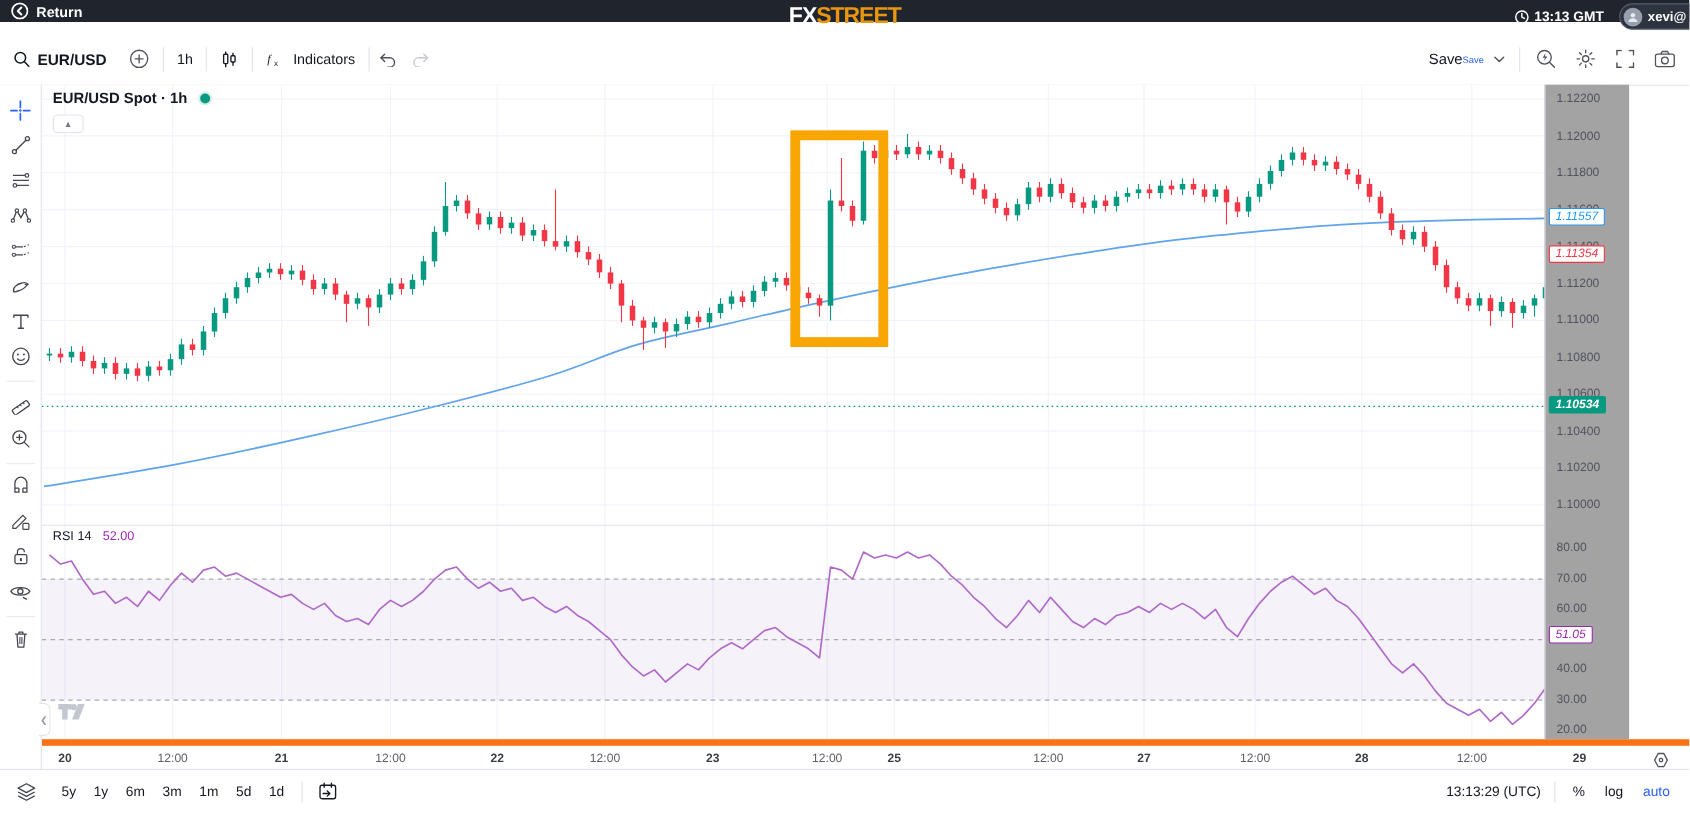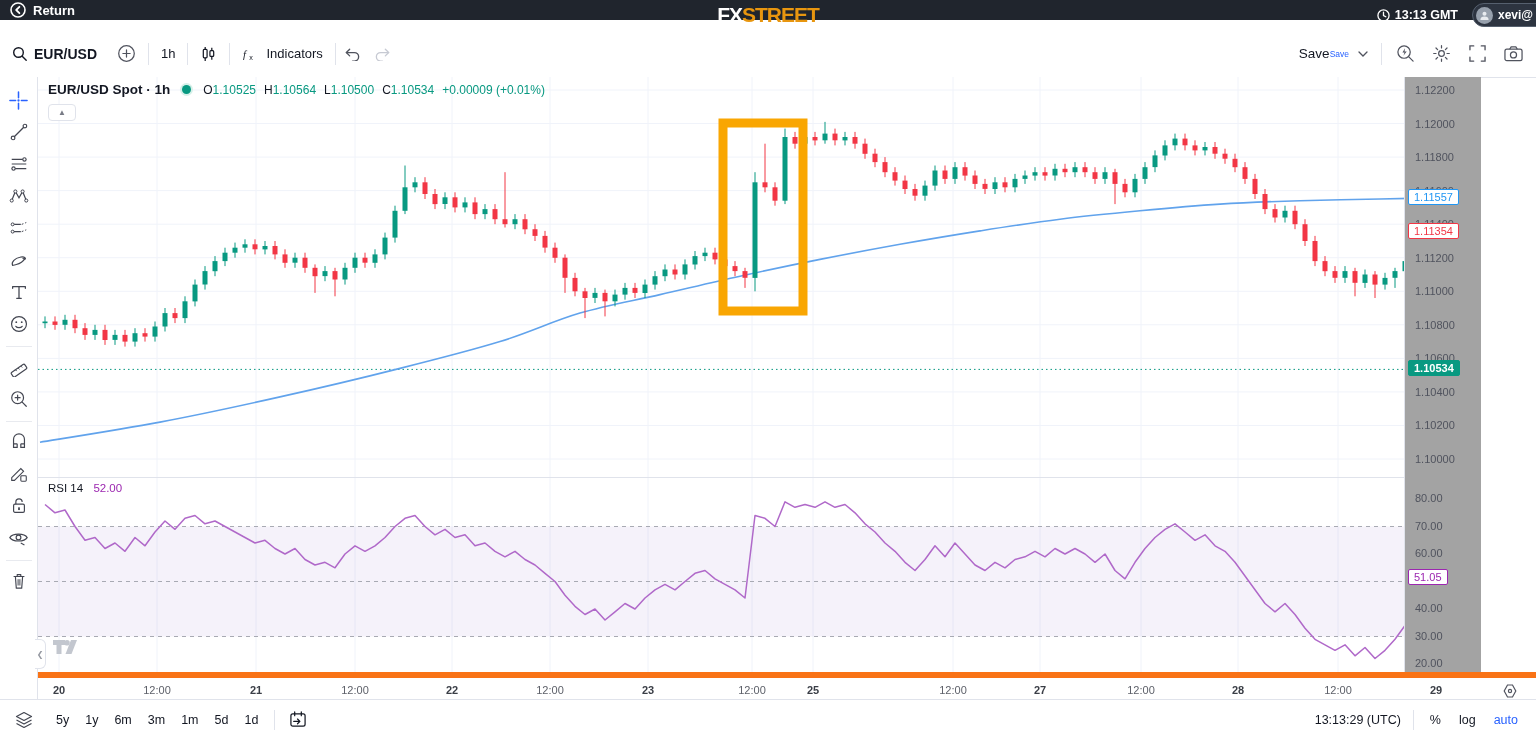--- a/index.html
+++ b/index.html
@@ -52,21 +52,21 @@
                    justify-content:center;color:#787b86;font-size:8px;cursor:pointer;background:#fff;}
   .rsi-legend{position:absolute;left:10px;top:4px;z-index:3;font-size:11.5px;color:#131722;}
   .rsi-legend .rsi-val{color:#9c27b0;margin-left:7px;}
   .tv-watermark{position:absolute;left:14px;bottom:12px;color:#b8bcc6;z-index:2;}
   .scroll-right-btn{position:absolute;right:18px;bottom:8px;width:26px;height:26px;border-radius:50%;background:#fff;
                     box-shadow:0 2px 5px rgba(0,0,0,.25);display:flex;align-items:center;justify-content:center;
                     color:#131722;font-size:12px;cursor:pointer;z-index:4;}
   
   .price-axis{position:absolute;left:1404px;top:77px;width:76px;height:595px;background:#a3a3a3;border-left:1px solid #e0e3eb;z-index:4;cursor:ns-resize;}
   .axis-tick{position:absolute;left:10px;font-size:11px;color:#50535e;white-space:nowrap;}
-  .axis-chip{position:absolute;left:3px;font-size:11px;padding:1px 5px;border-radius:2px;white-space:nowrap;}
+  .axis-chip{position:absolute;left:3px;font-size:11px;padding:1px 5px;border-radius:2px;white-space:nowrap;font-style:italic;}
   .chip-ma{background:#fff;border:1px solid #2196f3;color:#2196f3;}
   .chip-last{background:#fff;border:1px solid #f23645;color:#f23645;}
   .chip-spot{background:#089981;border:1px solid #089981;color:#fff;font-weight:bold;}
   .chip-rsi{background:#fff;border:1px solid #9c27b0;color:#9c27b0;}
   .time-axis{position:absolute;left:38px;top:672px;width:1498px;height:27px;background:#fff;border-top:6px solid #f97316;z-index:3;cursor:ew-resize;text-align:center;}
   .time-tick{position:absolute;top:6px;transform:translateX(-50%);font-size:11px;color:#5d6069;}
   .time-tick.major{font-weight:bold;color:#3a3e46;}
   .axis-settings{position:absolute;right:18px;top:5px;color:#50535e;cursor:pointer;}
   
   .bottom-bar{position:absolute;left:0;top:699px;width:1536px;height:40px;background:#fff;border-top:1px solid #e0e3eb;
@@ -630,27 +630,20 @@
           <rect x="1404.5" y="160.6" width="5" height="3.4" fill="#089981"></rect>
           <line x1="1417" y1="150.5" x2="1417" y2="165.6" stroke="#089981"></line>
           <rect x="1414.5" y="155.6" width="5" height="5.0" fill="#089981"></rect>
         </g>
         <rect x="685" y="46" width="80" height="188" fill="none" stroke="#f9a602" stroke-width="9"></rect>
       </svg>
     <div class="legend">
       <div class="legend-row1">
         <span class="legend-title">EUR/USD Spot · 1h</span>
         <span class="legend-dot"></span>
-        <span class="ohlc">
-          <span><span class="k">O</span><span class="v">1.10525</span></span>
-          <span><span class="k">H</span><span class="v">1.10564</span></span>
-          <span><span class="k">L</span><span class="v">1.10500</span></span>
-          <span><span class="k">C</span><span class="v">1.10534</span></span>
-          <span class="chg">+0.00009 (+0.01%)</span>
-        </span>
       </div>
       <div class="legend-collapse">▲</div>
     </div>
   </div>
 
   <div class="rsi-pane" id="rsiPane">
       <svg class="pane-svg" width="1422" height="195">
         <g>
           <line x1="21" y1="0" x2="21" y2="195" stroke="#f0f3fa"></line>
           <line x1="119" y1="0" x2="119" y2="195" stroke="#f0f3fa"></line>

